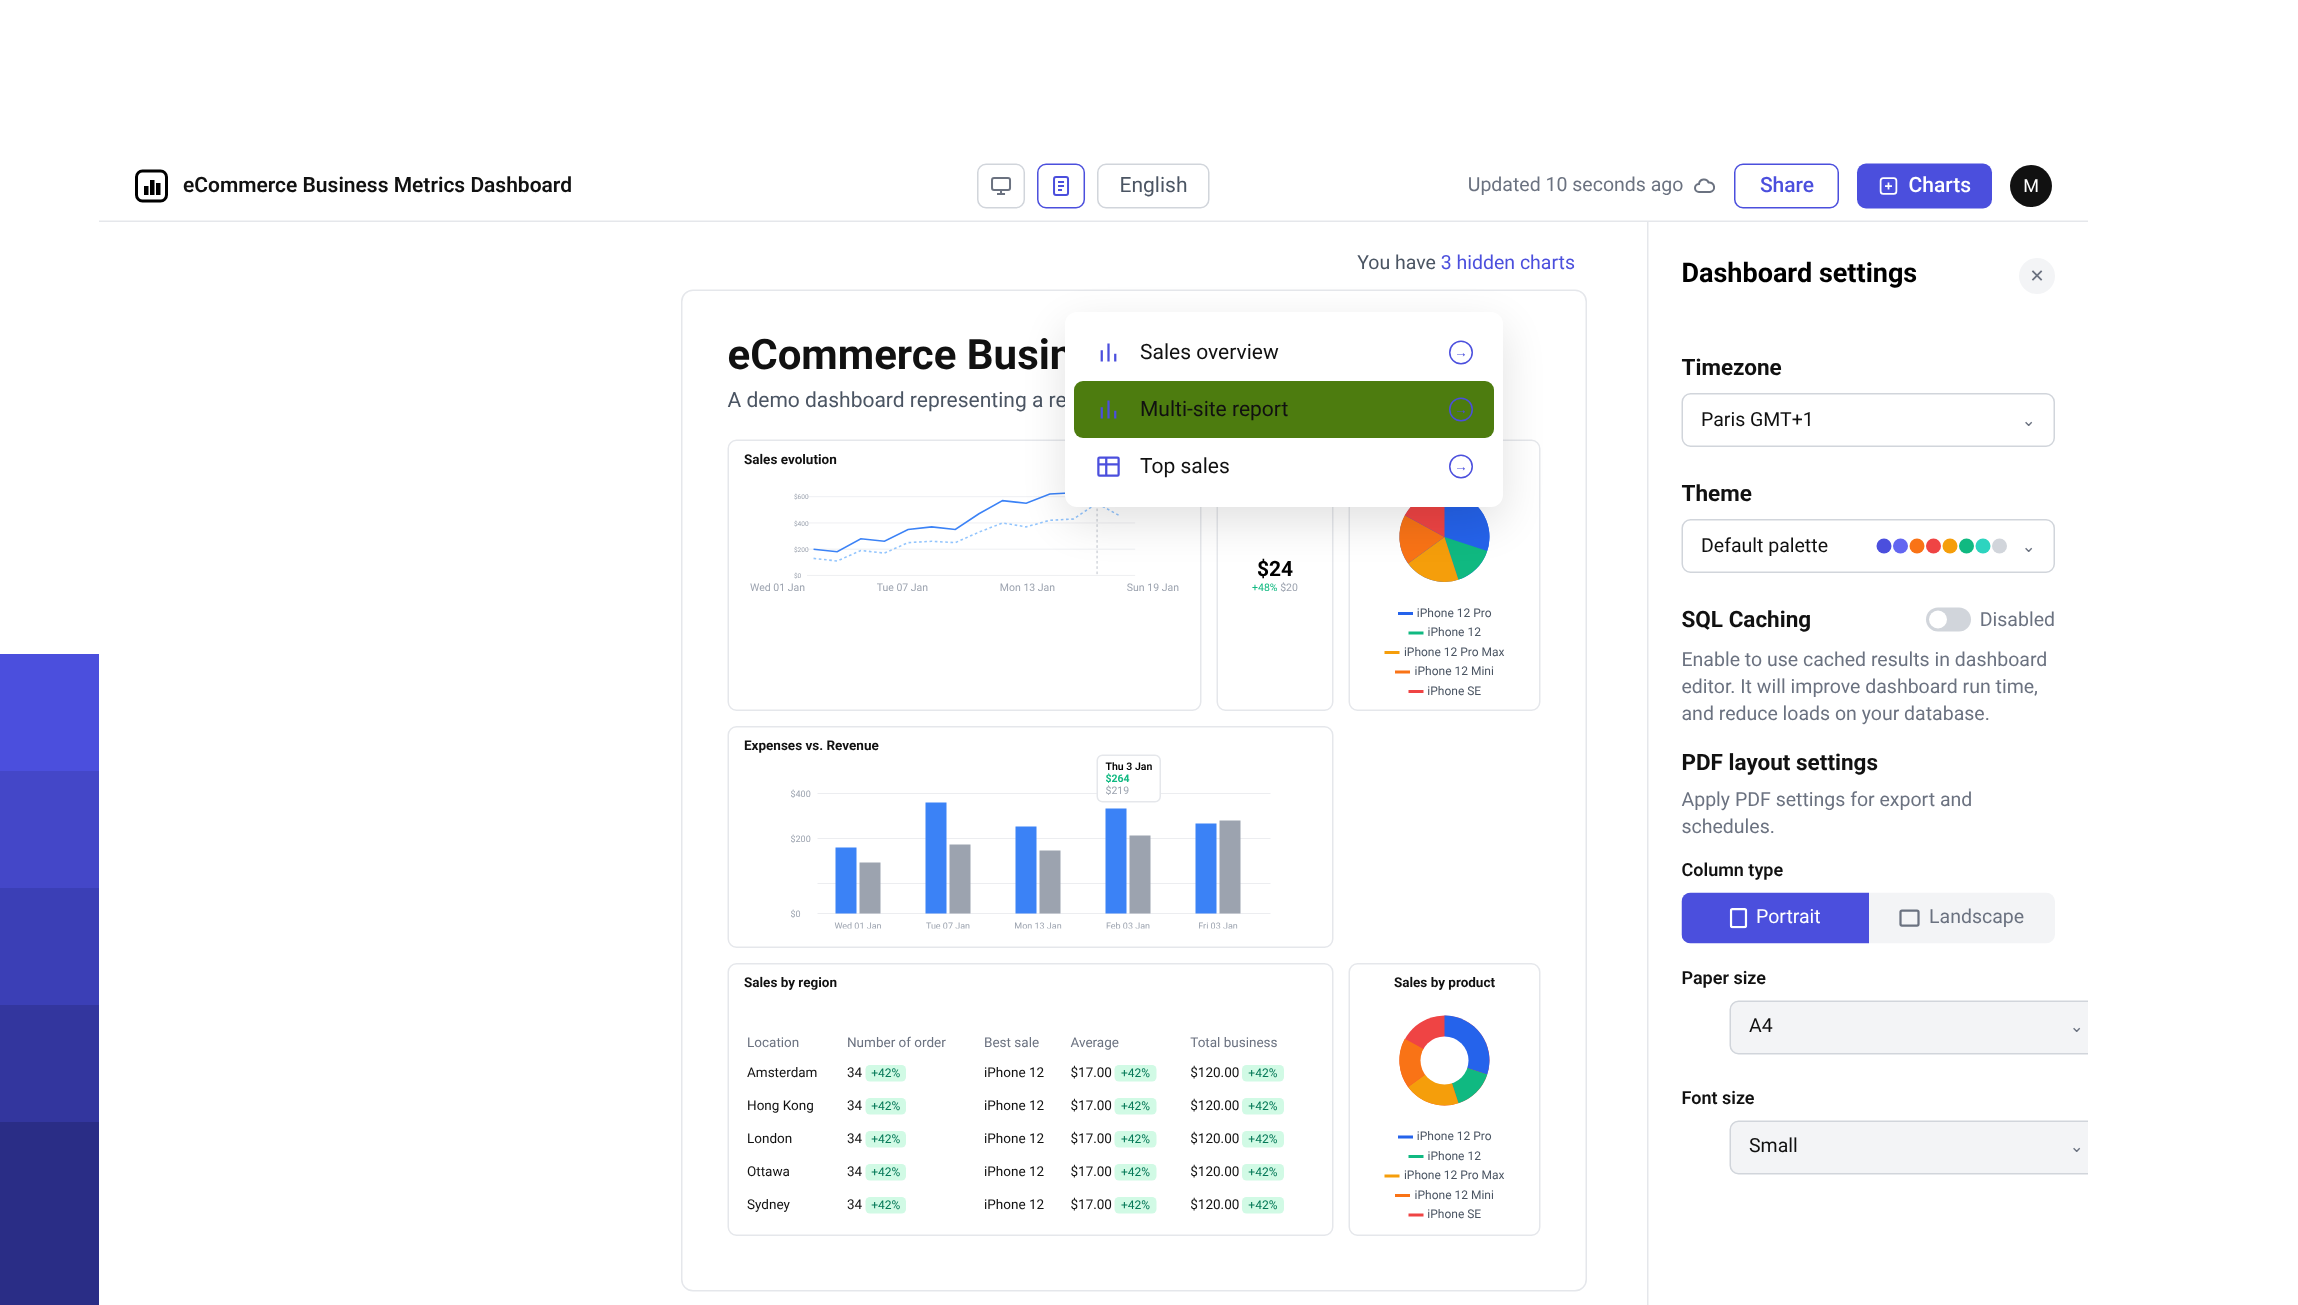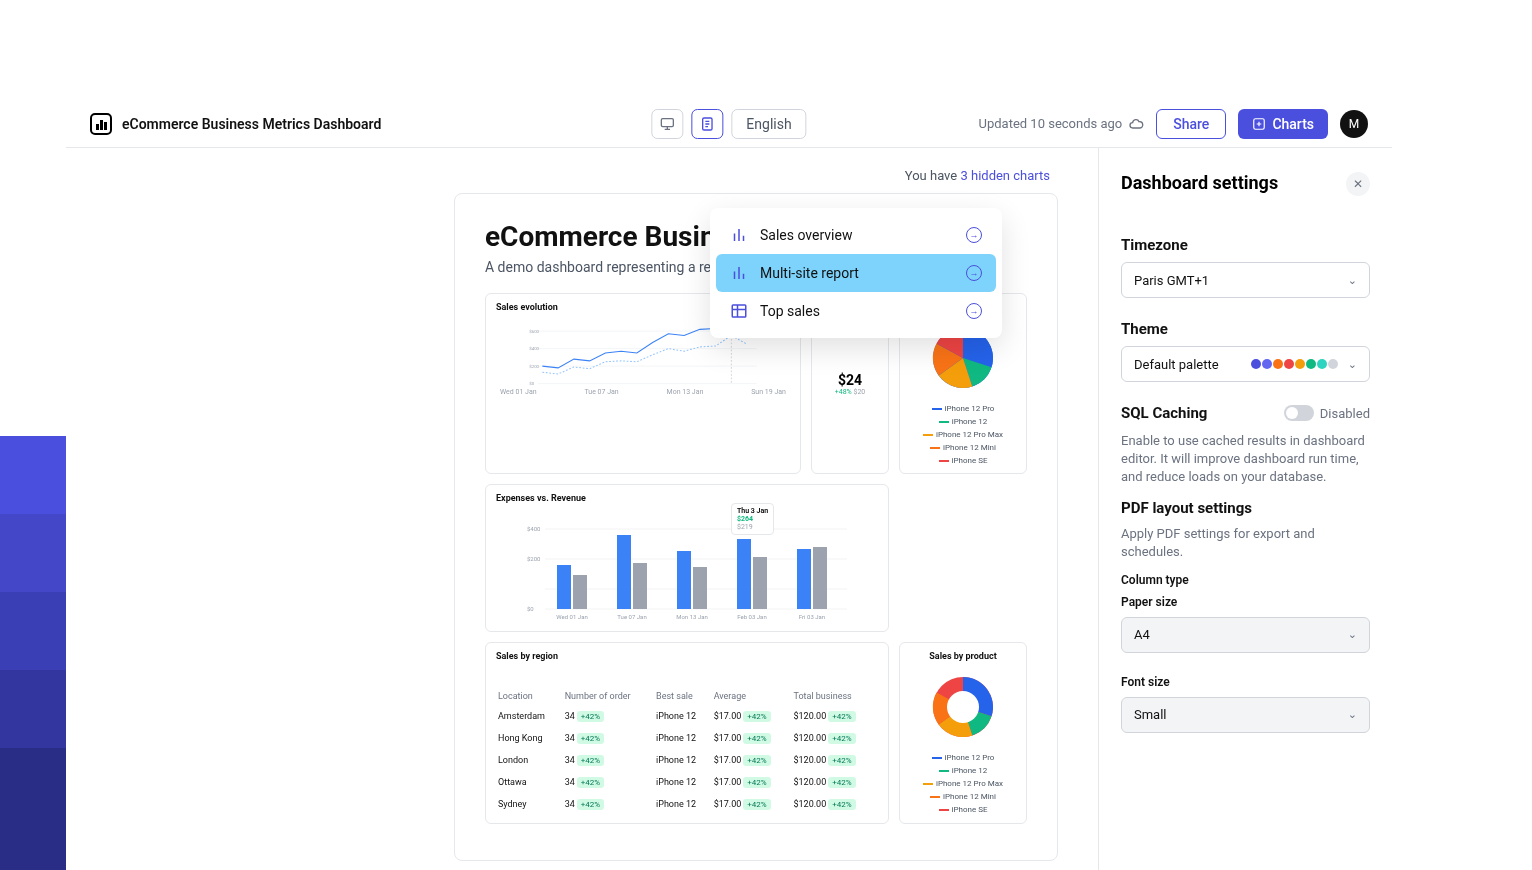--- a/index.html
+++ b/index.html
@@ -29,21 +29,21 @@
 
   .main { position: absolute; left: 66px; top: 148px; right: 434px; bottom: 0; background: #fff; padding: 20px 40px 0 388px; }
   .hidden-notice { text-align: right; font-size: 13px; color: #4b5563; margin-bottom: 10px; padding-right: 8px; }
   .hidden-notice a { color: #4b4fdd; text-decoration: none; }
   .doc-card { border: 1px solid #e5e7eb; border-radius: 8px; padding: 26px 30px; background: #fff; }
   .doc-h1 { font-size: 28px; font-weight: 700; color: #111; margin-bottom: 6px; }
   .doc-sub { font-size: 14px; color: #4b5563; margin-bottom: 18px; }
 
   .popover { position: absolute; left: 710px; top: 208px; width: 292px; background: #fff; border-radius: 8px; box-shadow: 0 10px 30px rgba(0,0,0,0.12); padding: 8px 0; z-index: 50; }
   .pop-item { display: flex; align-items: center; gap: 12px; padding: 10px 20px; font-size: 14px; color: #111; cursor: pointer; }
-  .pop-item.selected { background: #7dd3fc; border-radius: 6px; margin: 0 6px; padding: 10px 14px; }
+  .pop-item.selected { background: #4d7c0f; border-radius: 6px; margin: 0 6px; padding: 10px 14px; }
   .pop-item svg.icon { width: 18px; height: 18px; color: #4b4fdd; flex-shrink: 0; }
   .pop-item .arrow { margin-left: auto; width: 16px; height: 16px; border: 1.5px solid #4b4fdd; border-radius: 50%; display: flex; align-items: center; justify-content: center; }
   .pop-item .arrow::after { content: "→"; font-size: 9px; color: #4b4fdd; }
 
   .mini-row { display: flex; gap: 10px; margin-bottom: 10px; }
   .mini-card { border: 1px solid #e5e7eb; border-radius: 6px; padding: 8px 10px; }
   .mini-title { font-size: 9px; font-weight: 700; color: #111; margin-bottom: 6px; }
   .chart-svg { display: block; }
   .legend { font-size: 8px; color: #4b5563; display: flex; flex-wrap: wrap; gap: 4px 10px; justify-content: center; margin-top: 6px; }
   .legend span { display: flex; align-items: center; gap: 3px; }
@@ -54,21 +54,21 @@
   .region-table td { padding: 6px 2px; color: #111; }
   .badge { background: #d1fae5; color: #047857; font-size: 8px; padding: 1px 4px; border-radius: 3px; margin-left: 2px; }
 
   .settings { position: absolute; right: 140px; top: 148px; width: 294px; bottom: 0; background: #fff; border-left: 1px solid #e5e7eb; padding: 24px 22px; overflow: hidden; }
   .settings-hdr { display: flex; justify-content: space-between; margin-bottom: 40px; }
   .settings-hdr h2 { font-size: 18px; font-weight: 700; }
   .close-x { width: 24px; height: 24px; border-radius: 50%; background: #f3f4f6; display: flex; align-items: center; justify-content: center; font-size: 12px; color: #6b7280; }
   .sec-title { font-size: 15px; font-weight: 700; color: #111; margin-bottom: 8px; }
   .sec-desc { font-size: 13px; color: #6b7280; line-height: 1.4; margin-bottom: 12px; }
   .select { width: 100%; height: 36px; border: 1px solid #d1d5db; border-radius: 6px; padding: 0 12px; font-size: 13px; color: #111; display: flex; align-items: center; justify-content: space-between; margin-bottom: 22px; background: #fff; }
-  .select.gray { background: #f3f4f6; }
+  .select.gray { background: #f3f4f6; margin-left: 32px; }
   .select .chev { font-size: 11px; color: #6b7280; }
   .palette { display: flex; gap: 1px; }
   .palette i { width: 10px; height: 10px; border-radius: 50%; }
   .sql-row { display: flex; align-items: center; justify-content: space-between; }
   .toggle { width: 30px; height: 16px; background: #d1d5db; border-radius: 8px; position: relative; }
   .toggle::after { content: ""; position: absolute; left: 2px; top: 2px; width: 12px; height: 12px; background: #fff; border-radius: 50%; }
   .disabled-label { font-size: 13px; color: #6b7280; margin-left: 6px; }
   .field-label { font-size: 12px; font-weight: 600; color: #111; margin-bottom: 8px; }
   .seg { display: flex; border-radius: 6px; overflow: hidden; margin-bottom: 16px; }
   .seg button { flex: 1; height: 34px; border: none; font-size: 13px; display: flex; align-items: center; justify-content: center; gap: 6px; }
@@ -392,20 +392,34 @@
       <span class="toggle"></span>
       <span class="disabled-label">Disabled</span>
     </span>
   </div>
   <div class="sec-desc">Enable to use cached results in dashboard editor. It will improve dashboard run time, and reduce loads on your database.</div>
 
   <div class="sec-title">PDF layout settings</div>
   <div class="sec-desc">Apply PDF settings for export and schedules.</div>
 
   <div class="field-label">Column type</div>
+  <div class="seg">
+    <button class="active">
+      <svg width="12" height="14" viewBox="0 0 12 14" fill="none" stroke="#fff" stroke-width="1.5">
+          <rect x="1" y="1" width="10" height="12" rx="1"></rect>
+        </svg>
+      <span>Portrait</span>
+    </button>
+    <button class="inactive">
+      <svg width="14" height="12" viewBox="0 0 14 12" fill="none" stroke="#6b7280" stroke-width="1.5">
+          <rect x="1" y="1" width="12" height="10" rx="1"></rect>
+        </svg>
+      <span>Landscape</span>
+    </button>
+  </div>
 
   <div class="field-label">Paper size</div>
   <div class="select gray">
     <span>A4</span>
       <span class="chev">⌄</span>
   </div>
 
   <div class="field-label">Font size</div>
   <div class="select gray" style="margin-bottom:0">
     <span>Small</span>

